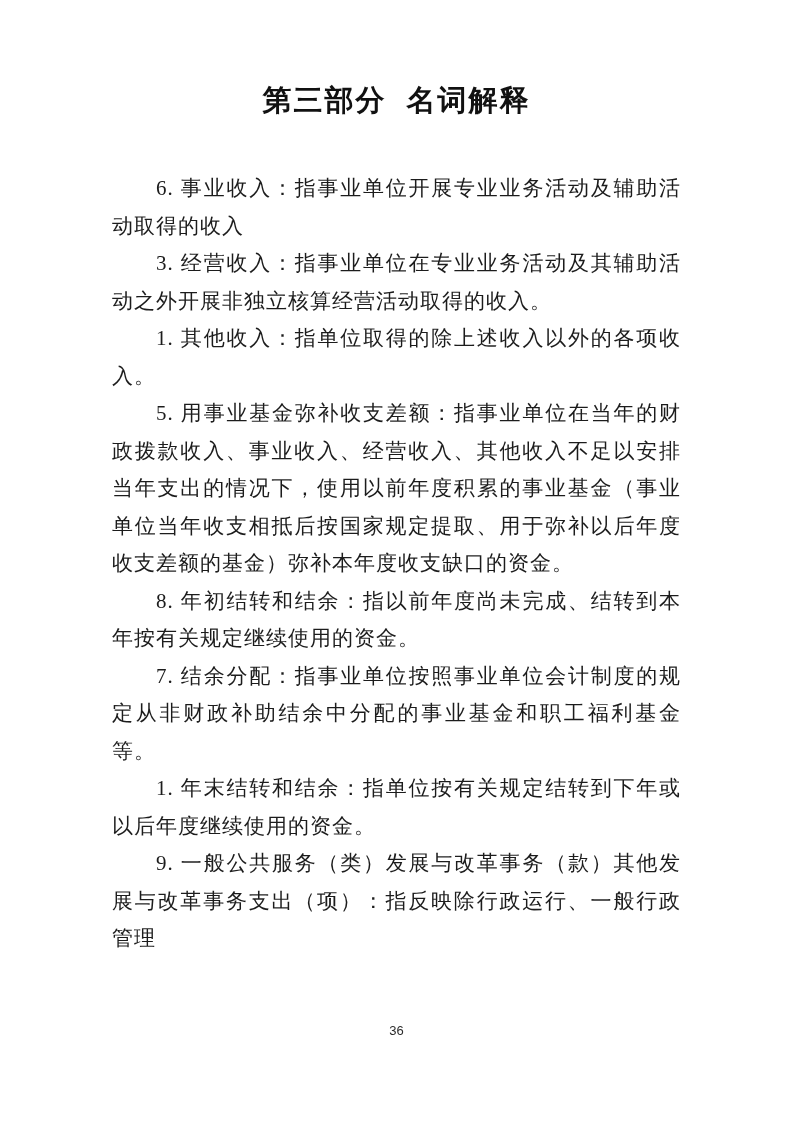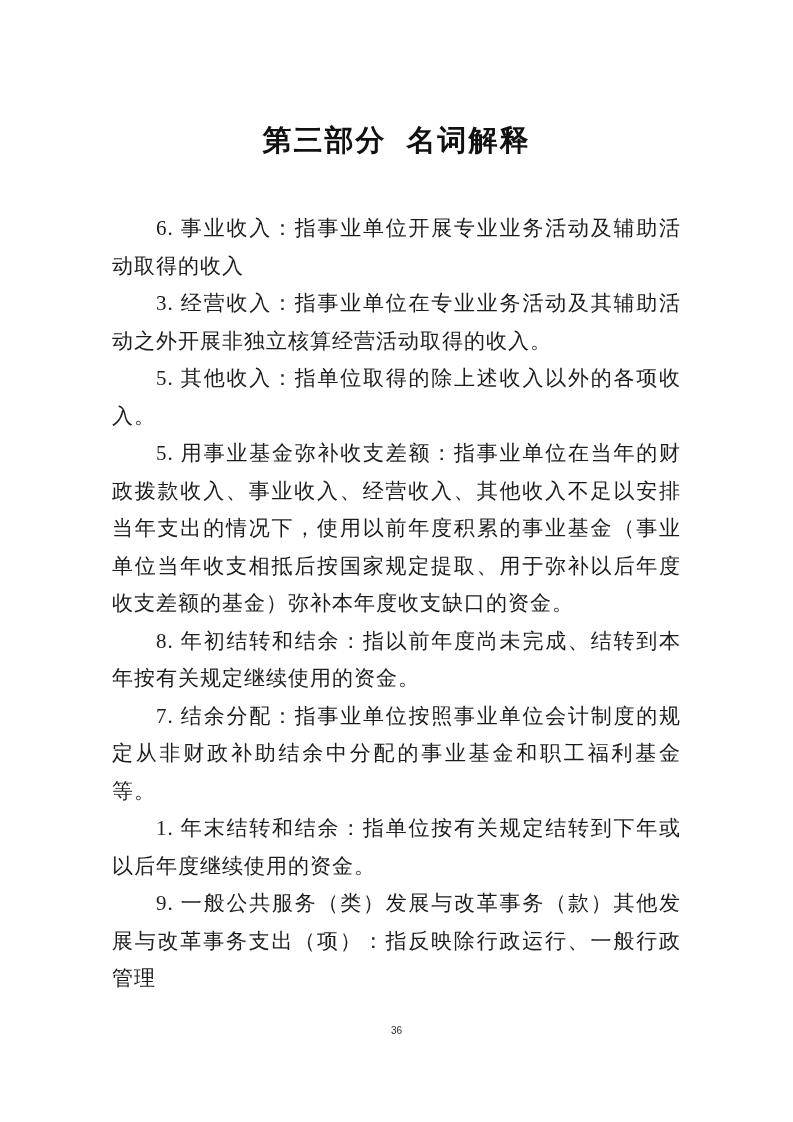--- a/index.html
+++ b/index.html
@@ -13,21 +13,21 @@
     height: 1122px;
     margin: 0 auto;
     background: #ffffff;
     overflow: hidden;
     box-sizing: border-box;
     color: #1c1c1c;
     font-family: "Liberation Serif", "DejaVu Serif", serif;
   }
   .doc-title {
     margin: 0;
-    padding-top: 120px;
+    padding-top: 80px;
     text-align: center;
     font-family: "Liberation Sans", "DejaVu Sans", sans-serif;
     font-weight: bold;
     font-size: 29px;
     line-height: 40px;
     letter-spacing: 2px;
     color: #111111;
     white-space: pre;
   }
   .content {
@@ -44,34 +44,34 @@
     text-indent: 2.1em;
     color: #1c1c1c;
   }
   .page-footer {
     position: absolute;
     top: 1022px;
     left: 0;
     right: 0;
     text-align: center;
     font-family: "Liberation Sans", "DejaVu Sans", sans-serif;
-    font-size: 10px;
+    font-size: 13px;
     line-height: 18px;
     color: #2b2b2b;
   }
 </style>
 </head>
 <body>
 
 <div class="page">
   <h1 class="doc-title">第三部分  名词解释</h1>
   <div class="content">
     <p class="para">6. 事业收入：指事业单位开展专业业务活动及辅助活动取得的收入</p>
     <p class="para">3. 经营收入：指事业单位在专业业务活动及其辅助活动之外开展非独立核算经营活动取得的收入。</p>
-    <p class="para">5. 其他收入：指单位取得的除上述收入以外的各项收入。</p>
+    <p class="para">1. 其他收入：指单位取得的除上述收入以外的各项收入。</p>
     <p class="para">5. 用事业基金弥补收支差额：指事业单位在当年的财政拨款收入、事业收入、经营收入、其他收入不足以安排当年支出的情况下，使用以前年度积累的事业基金（事业单位当年收支相抵后按国家规定提取、用于弥补以后年度收支差额的基金）弥补本年度收支缺口的资金。</p>
     <p class="para">8. 年初结转和结余：指以前年度尚未完成、结转到本年按有关规定继续使用的资金。</p>
     <p class="para">7. 结余分配：指事业单位按照事业单位会计制度的规定从非财政补助结余中分配的事业基金和职工福利基金等。</p>
     <p class="para">1. 年末结转和结余：指单位按有关规定结转到下年或以后年度继续使用的资金。</p>
     <p class="para">9. 一般公共服务（类）发展与改革事务（款）其他发展与改革事务支出（项）：指反映除行政运行、一般行政管理</p>
   </div>
   <div class="page-footer">36</div>
 </div>
 
 </body></html>

